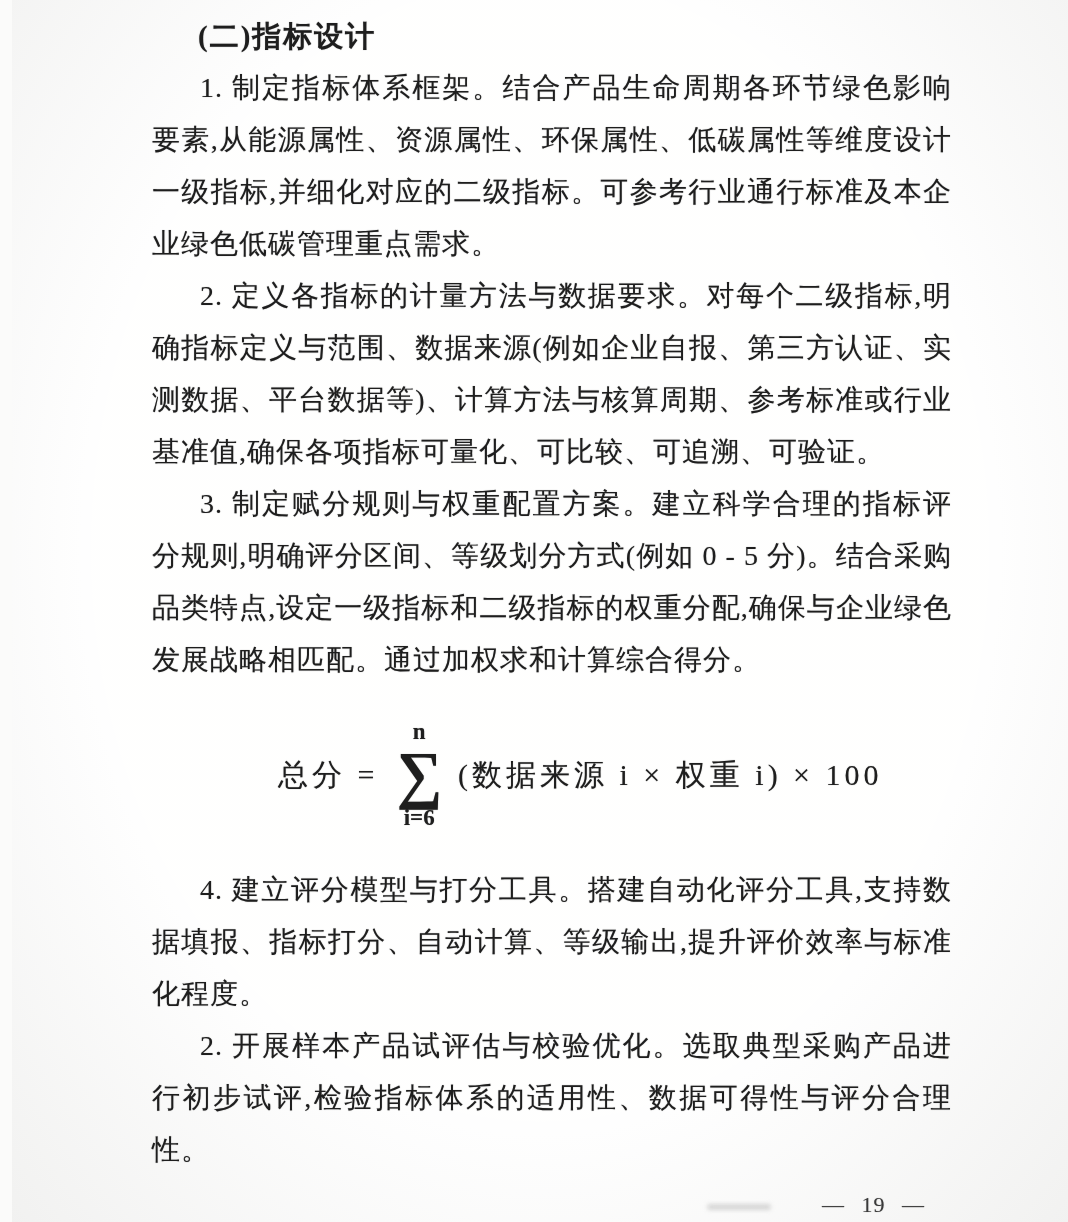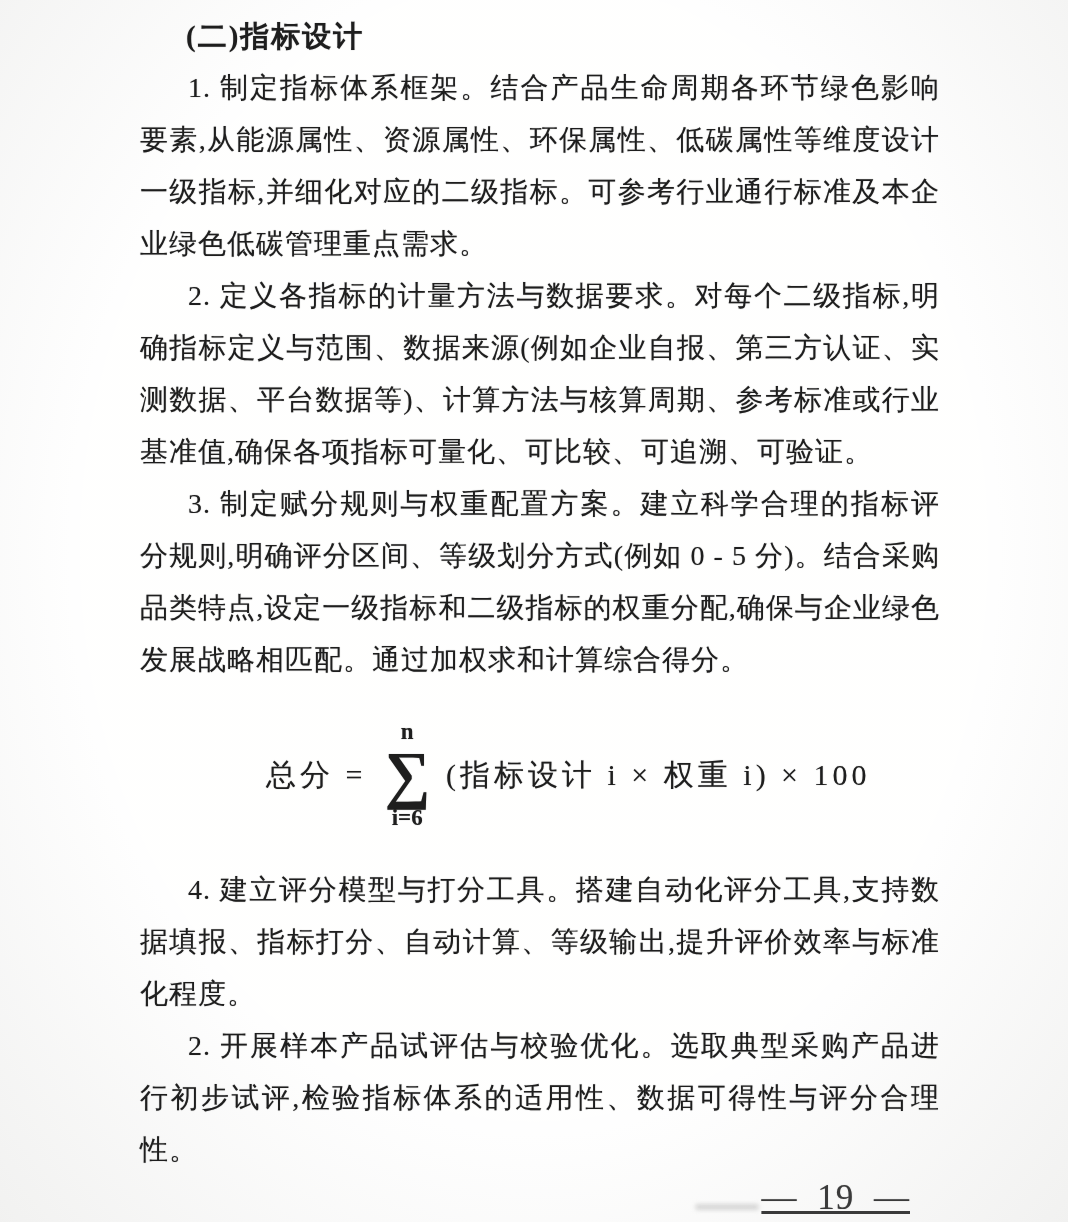--- a/index.html
+++ b/index.html
@@ -14,20 +14,21 @@
     background: #fbfbfa;
     font-family: "Liberation Serif", "DejaVu Serif", serif;
     color: #1e1e1e;
   }
   .scan-page {
     position: absolute;
     inset: 0;
     background:
       radial-gradient(ellipse at 50% 45%, rgba(255,255,255,0.9) 60%, rgba(225,225,224,0.35) 100%),
       #fafaf9;
+    margin-left: 12px;
   }
   .page-content {
     position: absolute;
     left: 140px;
     top: 10px;
     width: 800px;
     font-size: 28px;
     line-height: 52px;
     text-align: justify;
     text-shadow: 0 0 1px rgba(25,25,25,0.45);
@@ -70,28 +71,27 @@
     letter-spacing: 0;
   }
   .sigma-symbol {
     font-size: 64px;
     line-height: 62px;
     font-weight: bold;
   }
   .formula .rhs { margin-left: 8px; white-space: nowrap; }
   .page-footer {
     position: absolute;
-    right: 158px;
+    right: 143px;
     bottom: 4px;
-    font-size: 35px;
+    font-size: 22px;
     letter-spacing: 1px;
     word-spacing: 10px;
     color: #3a3a3a;
     text-shadow: 0 0 1px rgba(40,40,40,0.4);
-    text-decoration: underline;
   }
   .scan-smudge {
     position: absolute;
     left: 695px;
     bottom: 12px;
     width: 64px;
     height: 6px;
     background: rgba(150,150,150,0.35);
     filter: blur(2px);
     border-radius: 3px;
@@ -111,21 +111,21 @@
 
     <p class="para">3. 制定赋分规则与权重配置方案。建立科学合理的指标评分规则,明确评分区间、等级划分方式(例如 0 - 5 分)。结合采购品类特点,设定一级指标和二级指标的权重分配,确保与企业绿色发展战略相匹配。通过加权求和计算综合得分。</p>
 
     <div class="formula">
       <span class="lhs">总分 =</span>
       <span class="sigma-block">
         <span class="sigma-upper">n</span>
         <span class="sigma-symbol">∑</span>
         <span class="sigma-lower">i=6</span>
       </span>
-      <span class="rhs">(指标设计 i × 权重 i) × 100</span>
+      <span class="rhs">(数据来源 i × 权重 i) × 100</span>
     </div>
 
 
     <p class="para">4. 建立评分模型与打分工具。搭建自动化评分工具,支持数据填报、指标打分、自动计算、等级输出,提升评价效率与标准化程度。</p>
 
     <p class="para">2. 开展样本产品试评估与校验优化。选取典型采购产品进行初步试评,检验指标体系的适用性、数据可得性与评分合理性。</p>
 
   </div>
 
   <div class="scan-smudge"></div>

